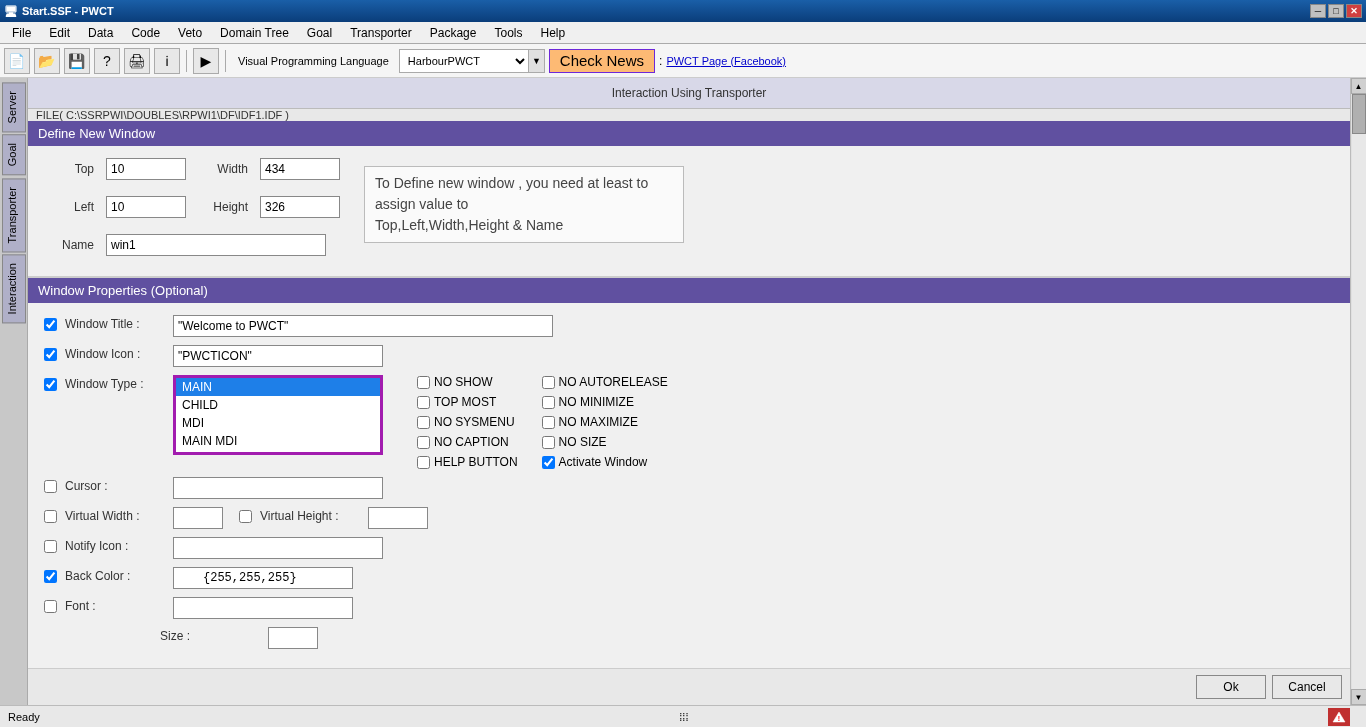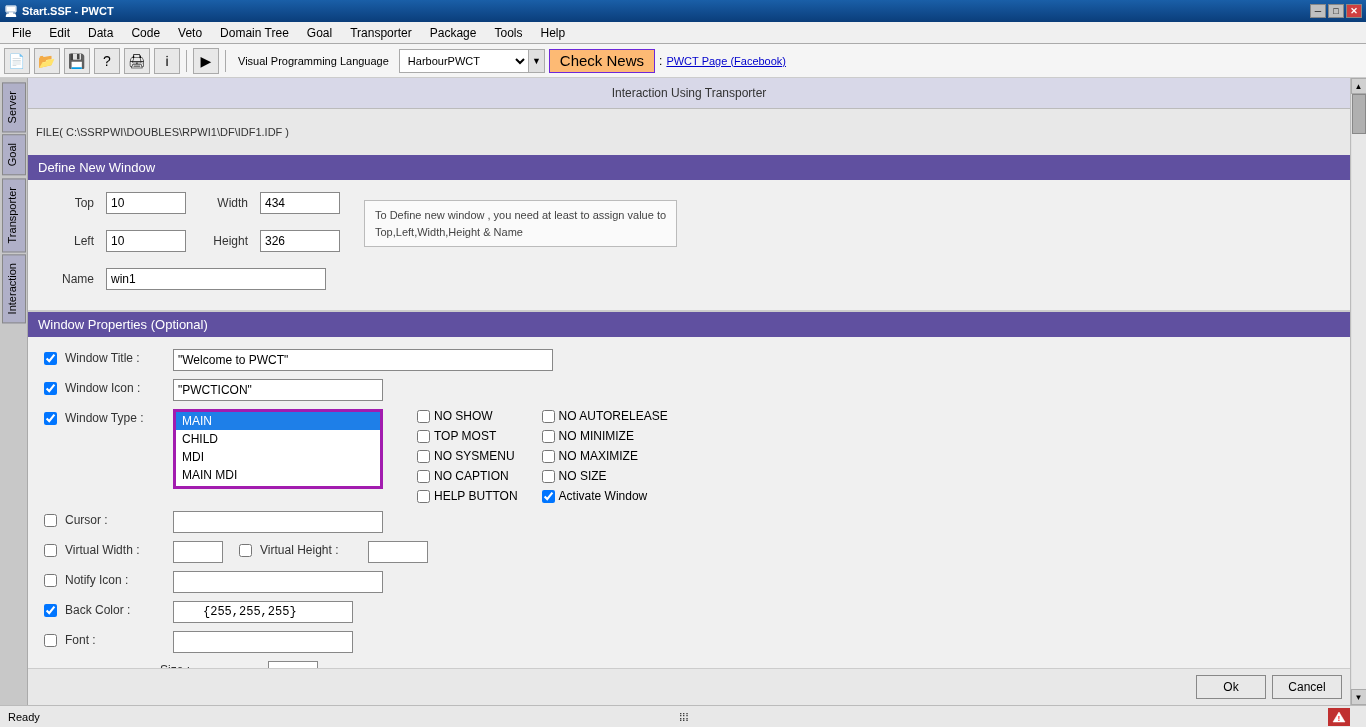--- a/index.html
+++ b/index.html
@@ -149,21 +149,21 @@
       background: #d8d8e8;
       border-bottom: 1px solid #bbb;
       text-align: center;
       padding: 8px;
       font-size: 12px;
       color: #333;
     }
 
     
     #filepath-bar {
-      padding: 17px 8px;
+      padding: 0 8px;
       font-size: 11px;
       color: #333;
       background: #e8e8e8;
     }
 
     
     .section-header {
       background: linear-gradient(to bottom, #7060a0, #5040808);
       background: #6050a0;
       color: white;
@@ -196,21 +196,21 @@
       background: white;
       padding: 0 4px;
       font-size: 12px;
     }
     .form-input.small { width: 80px; }
     .form-input.wide { width: 220px; }
     .hint-box {
       border: 1px solid #bbb;
       background: #fafafa;
       padding: 6px 10px;
-      font-size: 11px;
+      font-size: 14px;
       color: #444;
       max-width: 320px;
       line-height: 1.5;
     }
 
     
     .props-form {
       background: #f0f0f0;
       padding: 12px 16px;
     }

